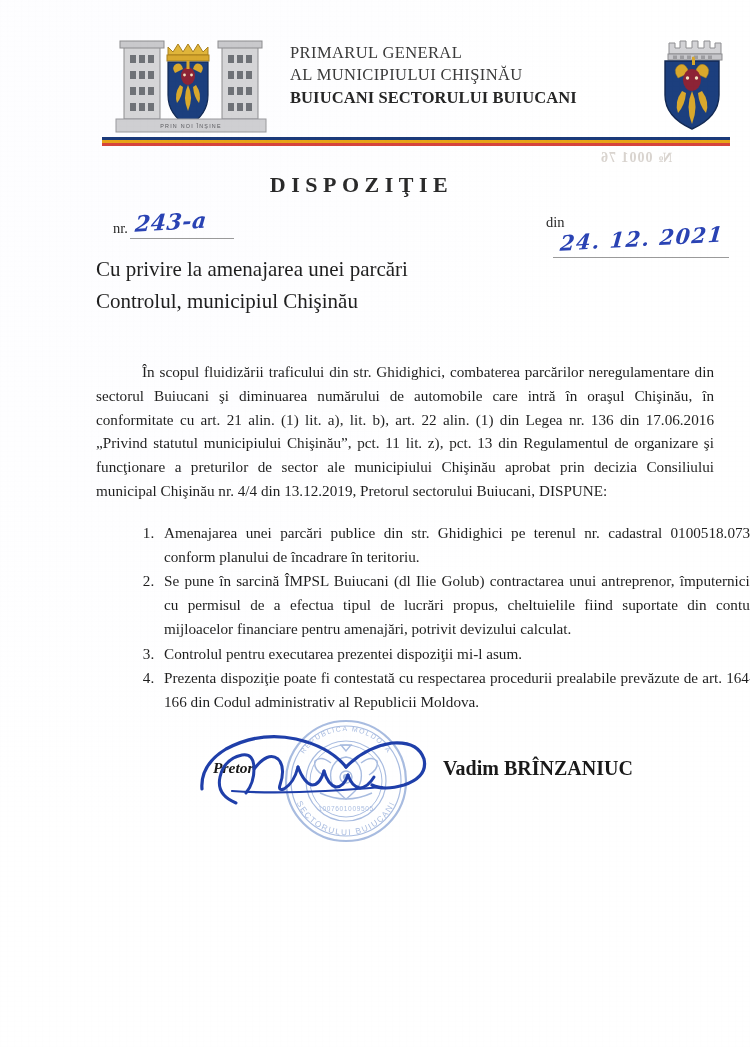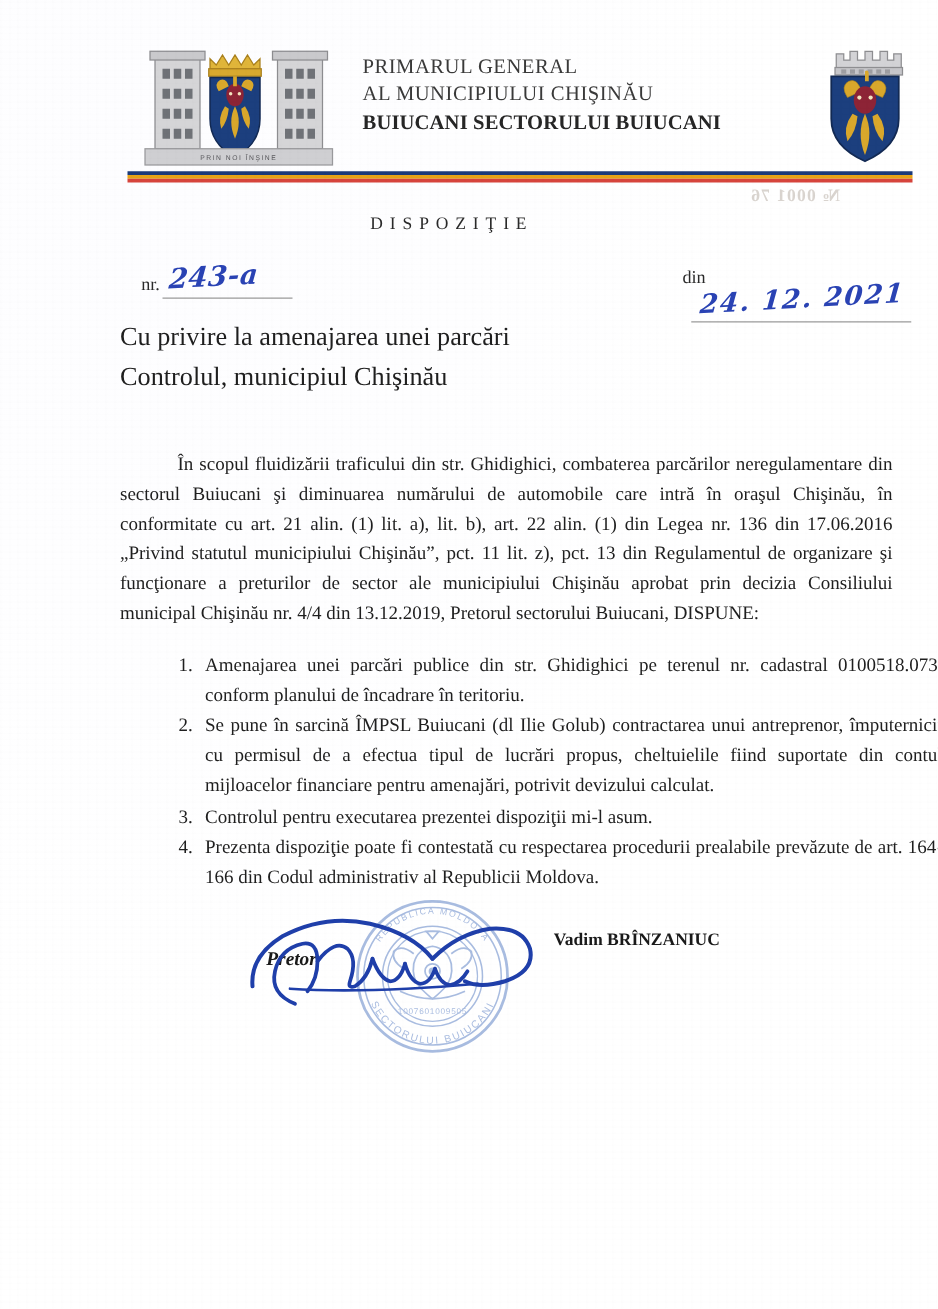--- a/index.html
+++ b/index.html
@@ -109,22 +109,22 @@
     user-select: none;
   }
 
   
   .doc-title {
     position: absolute;
     left: 0;
     top: 172px;
     width: 723px;
     text-align: center;
-    font-size: 14px;
-    font-weight: normal;
+    font-size: 22px;
+    font-weight: bold;
     letter-spacing: 5.5px;
     color: #2a2a2a;
   }
 
   
   .meta-row {
     position: absolute;
     left: 0;
     top: 209px;
     width: 750px;
@@ -238,22 +238,22 @@
     top: 24px;
     font-size: 15.5px;
     font-weight: bold;
     color: #1a1a1a;
     z-index: 12;
     font-style: italic;
   }
   .sig-name {
     position: absolute;
     left: 443px;
-    top: 10px;
-    font-size: 14px;
+    top: 22px;
+    font-size: 20px;
     font-weight: bold;
     color: #1a1a1a;
     z-index: 12;
   }
   .sig-scribble {
     position: absolute;
     left: 196px;
     top: -10px;
     width: 250px;
     height: 90px;

